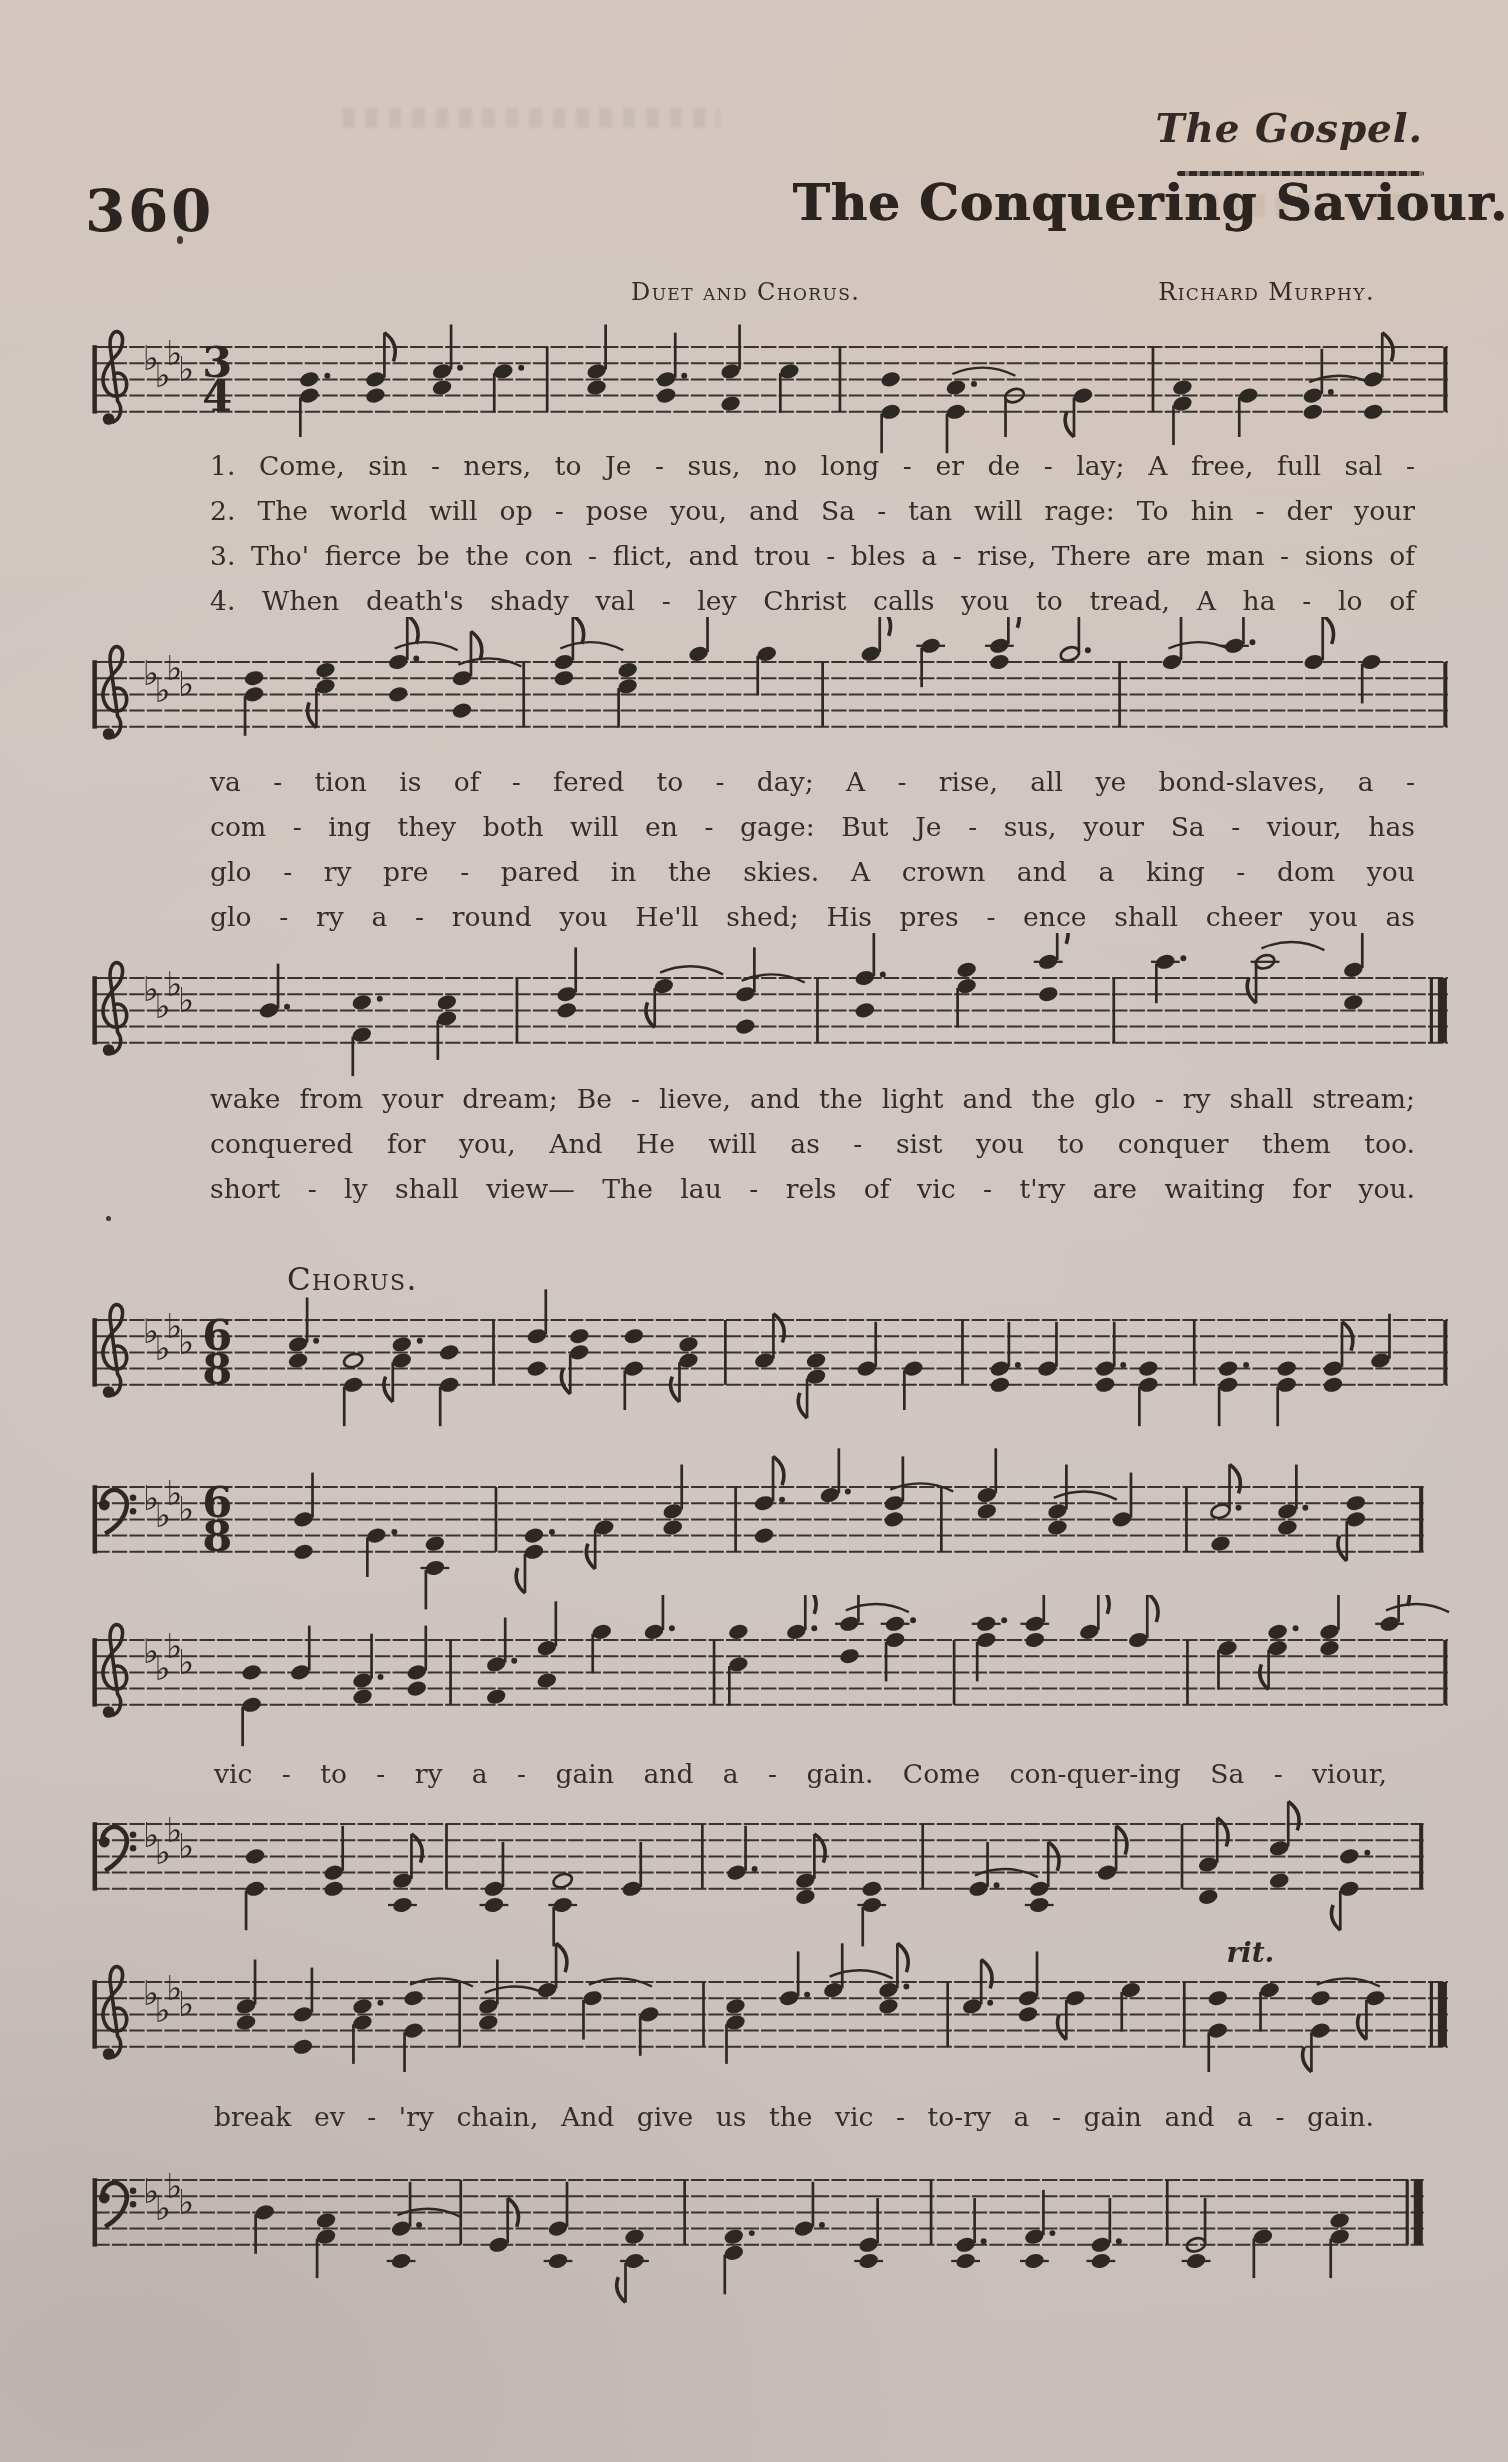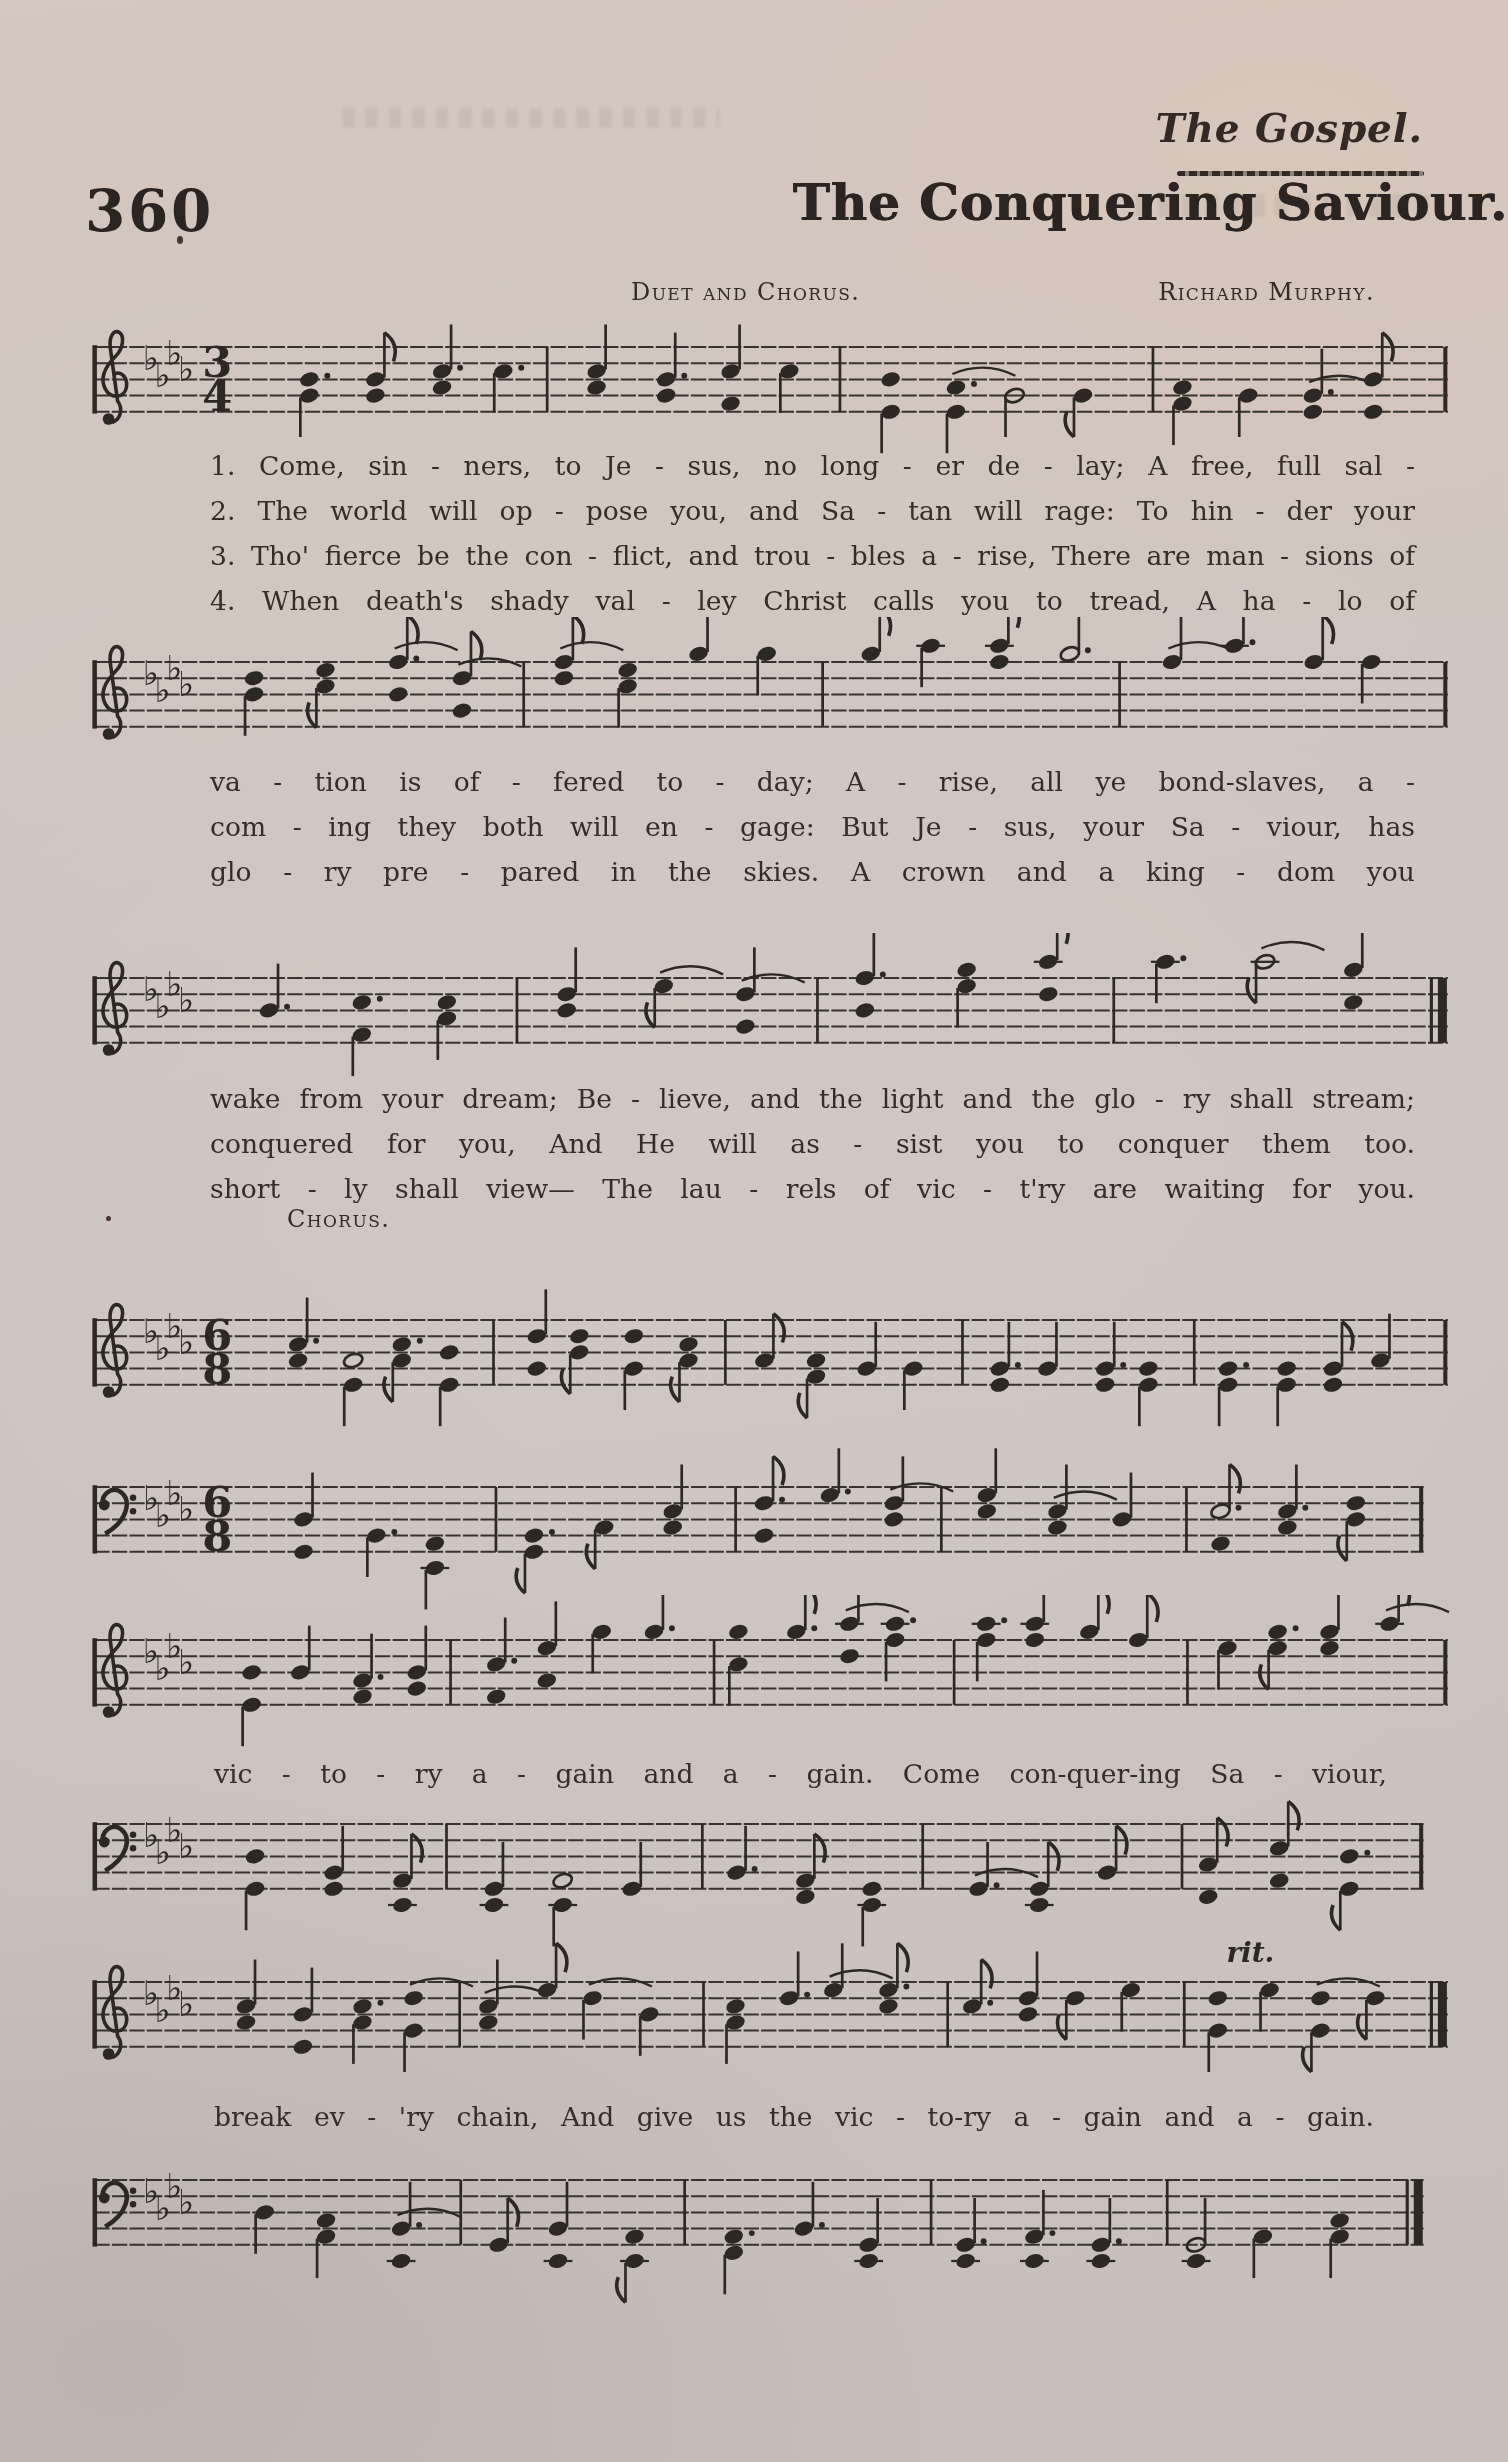--- a/index.html
+++ b/index.html
@@ -38,22 +38,22 @@
     position:absolute;top:173px;left:0;right:0;text-align:right;
     font-size:50px;font-weight:bold;color:#2b2420;
     letter-spacing:0.9px;
     text-shadow:0.9px 0 0 currentColor;
   }
   .attrib{position:absolute;top:278px;font-size:24px;font-variant:small-caps;
     letter-spacing:1.4px;color:#332b26;font-weight:500;}
   .attrib.duet{left:631px;}
   .attrib.composer{right:133px;}
   .chorus-label{
-    position:absolute;top:1205px;left:287px;z-index:5;
-    font-size:24px;font-variant:small-caps;letter-spacing:1.4px;color:#332b26;
+    position:absolute;top:1261px;left:287px;z-index:5;
+    font-size:31px;font-variant:small-caps;letter-spacing:1.4px;color:#332b26;
   }
   .staff{position:absolute;left:90px;}
   .lyrics{
     position:absolute;left:210px;width:1205px;
     font-size:26.6px;color:#352d27;
     text-align:justify;
   }
   .lyrics .line{
     height:45px;line-height:45px;white-space:normal;
     text-align:justify;text-align-last:justify;
@@ -240,20 +240,21 @@
       <line x1="1369.013846592512" y1="48" x2="1369.013846592512" y2="-2" stroke="#2e2824" stroke-width="3"></line>
       <path d="M 1369.013846592512 -2 q 17 12 10 32" fill="none" stroke="#2e2824" stroke-width="4"></path>
       <ellipse cx="1422.864385724999" cy="50" rx="10.5" ry="7.5" transform="rotate(-18 1422.864385724999 50)" fill="#2e2824"></ellipse>
       <line x1="1412.864385724999" y1="52" x2="1412.864385724999" y2="96" stroke="#2e2824" stroke-width="3"></line>
     </svg>
 
   <div class="lyrics" id="vb2">
     <div class="line">va - tion is of - fered to - day; A - rise, all ye bond-slaves, a -</div>
     <div class="line">com - ing they both will en - gage: But Je - sus, your Sa - viour, has</div>
     <div class="line">glo - ry pre - pared in the skies. A crown and a king - dom you</div>
+    <div class="line">glo - ry a - round you He'll shed; His pres - ence shall cheer you as</div>
   </div>
 
   <svg class="staff" width="1362" height="171" style="top:933px;" viewBox="0 0 1512 190">
       <line x1="4" y1="50" x2="1508" y2="50" stroke="#2e2824" stroke-width="2.2" stroke-dasharray="17 2.5" opacity="0.93"></line>
       <line x1="4" y1="68" x2="1508" y2="68" stroke="#2e2824" stroke-width="2.2" stroke-dasharray="17 2.5" opacity="0.93"></line>
       <line x1="4" y1="86" x2="1508" y2="86" stroke="#2e2824" stroke-width="2.2" stroke-dasharray="17 2.5" opacity="0.93"></line>
       <line x1="4" y1="104" x2="1508" y2="104" stroke="#2e2824" stroke-width="2.2" stroke-dasharray="17 2.5" opacity="0.93"></line>
       <line x1="4" y1="122" x2="1508" y2="122" stroke="#2e2824" stroke-width="2.2" stroke-dasharray="17 2.5" opacity="0.93"></line>
       <rect x="2" y="48" width="5" height="76" fill="#2e2824"></rect>
       <path d="M 24 134 C 34 130 36 118 30 110 L 22 52 C 20 38 26 30 32 34 C 38 38 36 52 28 60 C 16 72 10 84 16 96 C 22 108 38 108 40 94 C 41 84 34 76 26 80" fill="none" stroke="#2e2824" stroke-width="4"></path>

